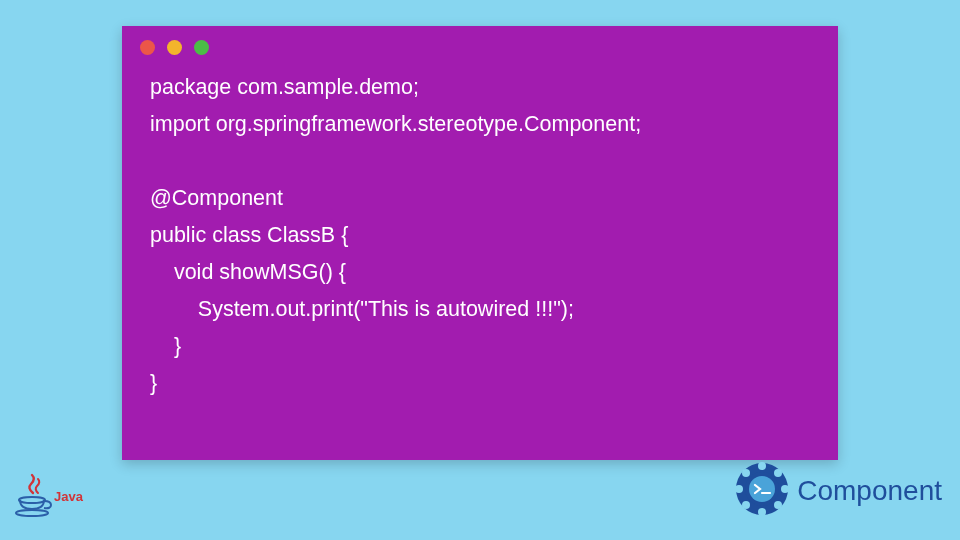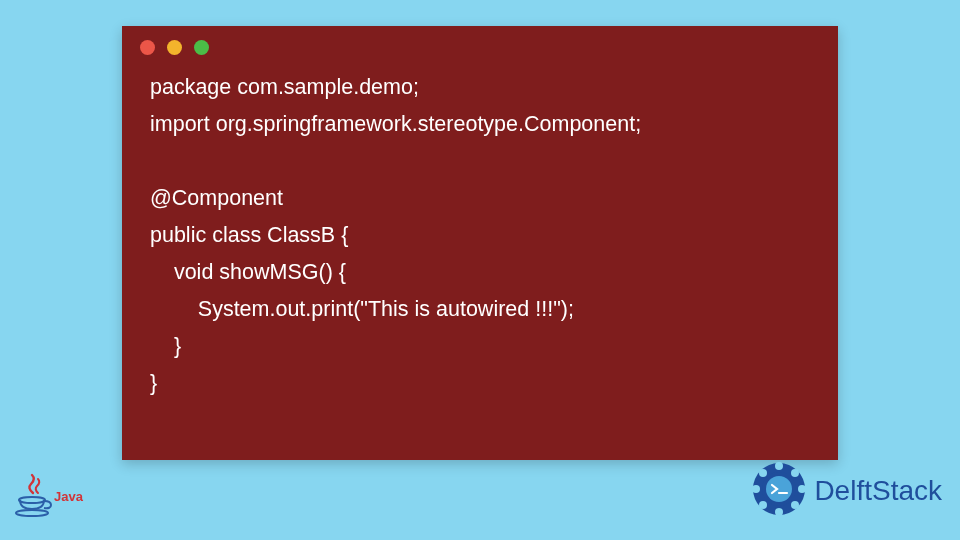--- a/index.html
+++ b/index.html
@@ -10,21 +10,21 @@
     position: relative;
     overflow: hidden;
     font-family: Arial, Helvetica, sans-serif;
   }
   .code-window {
     position: absolute;
     top: 26px;
     left: 122px;
     width: 716px;
     height: 434px;
-    background: #7f1d1d;
+    background: #a21caf;
     box-shadow: 0 4px 12px rgba(0,0,0,0.2);
   }
   .window-dots {
     display: flex;
     gap: 12px;
     padding: 14px 18px 6px 18px;
   }
   .dot {
     width: 15px;
     height: 15px;
@@ -124,14 +124,14 @@
           <circle r="4" cx="-16" cy="16"></circle>
           <circle r="4" cx="-23" cy="0"></circle>
           <circle r="4" cx="-16" cy="-16"></circle>
         </g>
         <circle r="17" fill="#1f4e9c"></circle>
         <circle r="13" fill="#4aa3d9"></circle>
         <path d="M -7 -4 L -2 0 L -7 4 M 0 4 L 8 4" stroke="#fff" stroke-width="2.2" fill="none" stroke-linecap="round"></path>
       </g>
     </svg>
   </span>
-  <span class="delftstack-text">DelftStack</span>
+  <span class="delftstack-text">Component</span>
 </div>
 
 </body></html>

